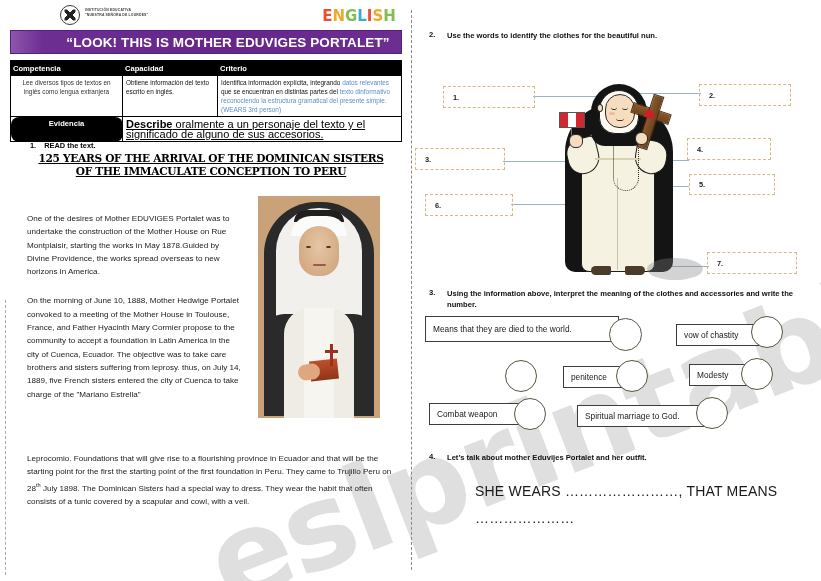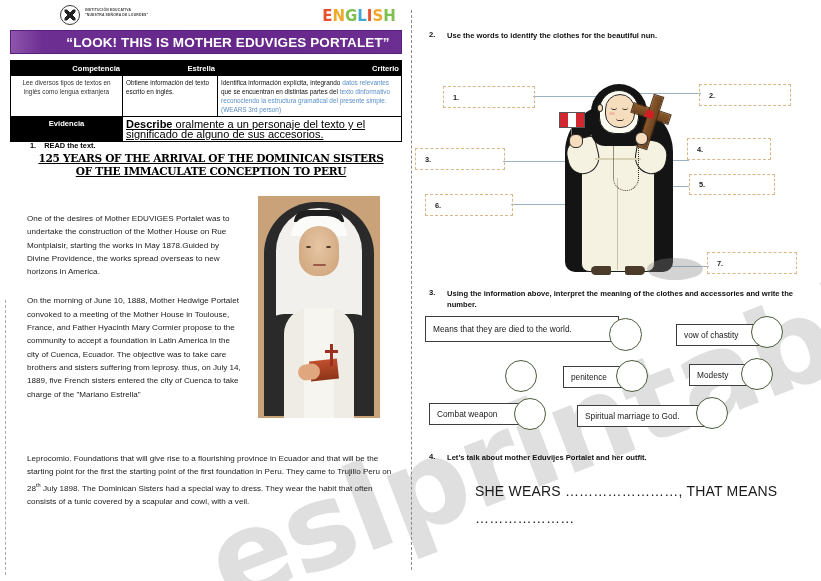--- a/index.html
+++ b/index.html
@@ -90,30 +90,31 @@
 
   
   .comp-table{
     position:absolute;left:10px;top:60px;width:392px;
     border-collapse:collapse;font-size:6.4px;
   }
   .comp-table td,.comp-table th{
     border:1px solid #000;padding:2px 3px;vertical-align:top;
   }
   .comp-table thead th{
-    background:#000;color:#fff;text-align:right;
+    background:#000;color:#fff;text-align:left;
     font-size:7.6px;font-weight:700;padding:2.5px 2px;
   }
   .cell-competencia{width:105px;text-align:center;color:#333;line-height:9px;padding-top:6px;}
   .cell-capacidad{width:88px;line-height:9px;color:#111;}
   .cell-criterio{line-height:9px;color:#111;}
   .cell-criterio .blue{color:#5b8fc9;}
   .evidencia-head{
     background:#000;color:#fff;text-align:center;font-weight:700;font-size:7.6px;
     vertical-align:middle;
+    border-radius:8px;
   }
   .evidencia-body{line-height:10px;font-size:11px;text-decoration:underline;}
   .evidencia-body b{font-weight:700;}
 
   
   .read-inst{
     position:absolute;left:30px;top:141px;
     font-size:7.4px;font-weight:700;
   }
   .read-inst .num{margin-right:8px;}
@@ -329,21 +330,21 @@
     </div>
 
     <div class="title-banner">
       <div class="t">“LOOK! THIS IS MOTHER EDUVIGES PORTALET”</div>
     </div>
 
     <table class="comp-table">
       <thead>
         <tr>
           <th>Competencia</th>
-          <th>Estrella</th>
+          <th>Capacidad</th>
           <th>Criterio</th>
         </tr>
       </thead>
       <tbody>
         <tr>
           <td class="cell-competencia">Lee diversos tipos de textos  en inglés como lengua extranjera</td>
           <td class="cell-capacidad">Obtiene información del texto escrito en inglés.</td>
           <td class="cell-criterio"><span>Identifica información explícita, integrando </span><span class="blue">datos relevantes</span><span> que se encuentran en distintas partes del </span><span class="blue">texto dinformativo reconociendo la estructura gramatical del presente simple. (WEARS 3rd person)</span></td>
         </tr>
         <tr>

